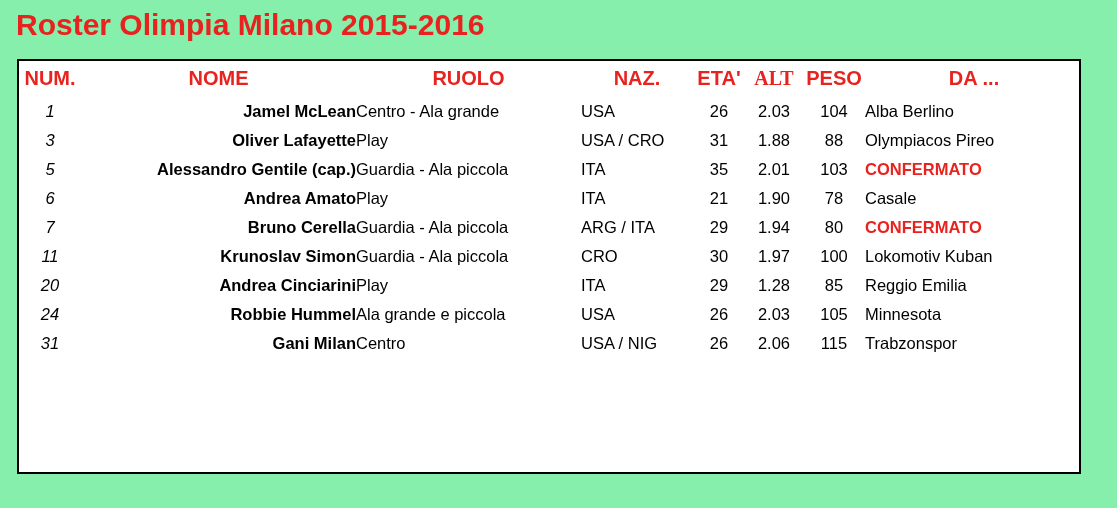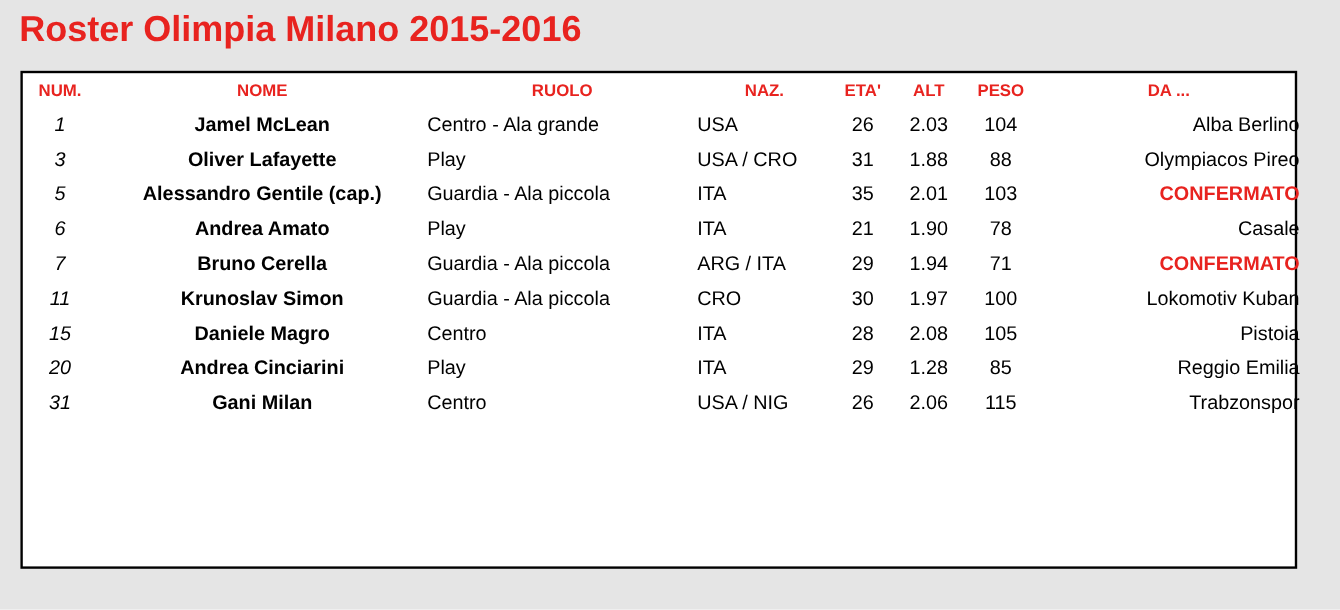--- a/index.html
+++ b/index.html
@@ -10,21 +10,21 @@
   body {
     width: 1117px;
     height: 508px;
     font-family: "Liberation Sans", sans-serif;
     overflow: hidden;
   }
   #page {
     position: relative;
     width: 1117px;
     height: 508px;
-    background: #e5e5e5;
+    background: #86efac;
   }
   #title {
     position: absolute;
     left: 16px;
     top: 8px;
     font-size: 30px;
     font-weight: bold;
     color: #e8231f;
     letter-spacing: 0px;
     white-space: nowrap;
@@ -40,21 +40,21 @@
     background: #ffffff;
   }
   table.roster {
     width: 100%;
     border-collapse: collapse;
     table-layout: fixed;
   }
   table.roster th {
     color: #e8231f;
     font-weight: bold;
-    font-size: 14px;
+    font-size: 20px;
     padding: 6px 0 7px 0;
     text-align: center;
     white-space: nowrap;
   }
   table.roster td {
     font-size: 16.5px;
     padding: 5px 0 5px 0;
     color: #000000;
     white-space: nowrap;
   }
@@ -68,51 +68,51 @@
   col.c-peso  { width: 62px; }
   col.c-da    { width: 218px; }
 
   td.num {
     font-style: italic;
     text-align: center;
     font-size: 16px;
   }
   td.nome {
     font-weight: bold;
-    text-align: center;
+    text-align: right;
     padding-left: 20px;
     font-size: 17px;
   }
   td.ruolo {
     text-align: left;
     padding-left: 0px;
   }
   td.naz {
     text-align: left;
     padding-left: 0px;
   }
   td.eta, td.alt, td.peso {
     text-align: center;
   }
   td.da {
-    text-align: right;
+    text-align: left;
     padding-left: 0px;
     margin-left: 32px;
   }
   td.da.confermato {
     color: #e8231f;
     font-weight: bold;
   }
   
   th.h-num   { text-align: left; padding-left: 6px; }
   th.h-nome  { text-align: center; }
   th.h-ruolo { text-align: center; }
   th.h-naz   { text-align: center; }
   th.h-eta   { text-align: center; }
-  th.h-alt   { text-align: center; }
+  th.h-alt   { text-align: center; font-family: Liberation Serif, serif; }
   th.h-peso  { text-align: center; }
   th.h-da    { text-align: left; padding-left: 0px; }
 </style>
 </head>
 <body>
 
 <div id="page">
 
   <div id="title">Roster Olimpia Milano 2015-2016</div>
 
@@ -181,54 +181,54 @@
             <td class="peso">78</td>
             <td class="da">Casale</td>
           </tr>
           <tr>
             <td class="num">7</td>
             <td class="nome">Bruno Cerella</td>
             <td class="ruolo">Guardia - Ala piccola</td>
             <td class="naz">ARG / ITA</td>
             <td class="eta">29</td>
             <td class="alt">1.94</td>
-            <td class="peso">71</td>
+            <td class="peso">80</td>
             <td class="da confermato">CONFERMATO</td>
           </tr>
           <tr>
             <td class="num">11</td>
             <td class="nome">Krunoslav Simon</td>
             <td class="ruolo">Guardia - Ala piccola</td>
             <td class="naz">CRO</td>
             <td class="eta">30</td>
             <td class="alt">1.97</td>
             <td class="peso">100</td>
             <td class="da">Lokomotiv Kuban</td>
           </tr>
           <tr>
-            <td class="num">15</td>
-            <td class="nome">Daniele Magro</td>
-            <td class="ruolo">Centro</td>
-            <td class="naz">ITA</td>
-            <td class="eta">28</td>
-            <td class="alt">2.08</td>
-            <td class="peso">105</td>
-            <td class="da">Pistoia</td>
-          </tr>
-          <tr>
             <td class="num">20</td>
             <td class="nome">Andrea Cinciarini</td>
             <td class="ruolo">Play</td>
             <td class="naz">ITA</td>
             <td class="eta">29</td>
             <td class="alt">1.28</td>
             <td class="peso">85</td>
             <td class="da">Reggio Emilia</td>
           </tr>
           <tr>
+            <td class="num">24</td>
+            <td class="nome">Robbie Hummel</td>
+            <td class="ruolo">Ala grande e piccola</td>
+            <td class="naz">USA</td>
+            <td class="eta">26</td>
+            <td class="alt">2.03</td>
+            <td class="peso">105</td>
+            <td class="da">Minnesota</td>
+          </tr>
+          <tr>
             <td class="num">31</td>
             <td class="nome">Gani Milan</td>
             <td class="ruolo">Centro</td>
             <td class="naz">USA / NIG</td>
             <td class="eta">26</td>
             <td class="alt">2.06</td>
             <td class="peso">115</td>
             <td class="da">Trabzonspor</td>
           </tr>
         </tbody>

